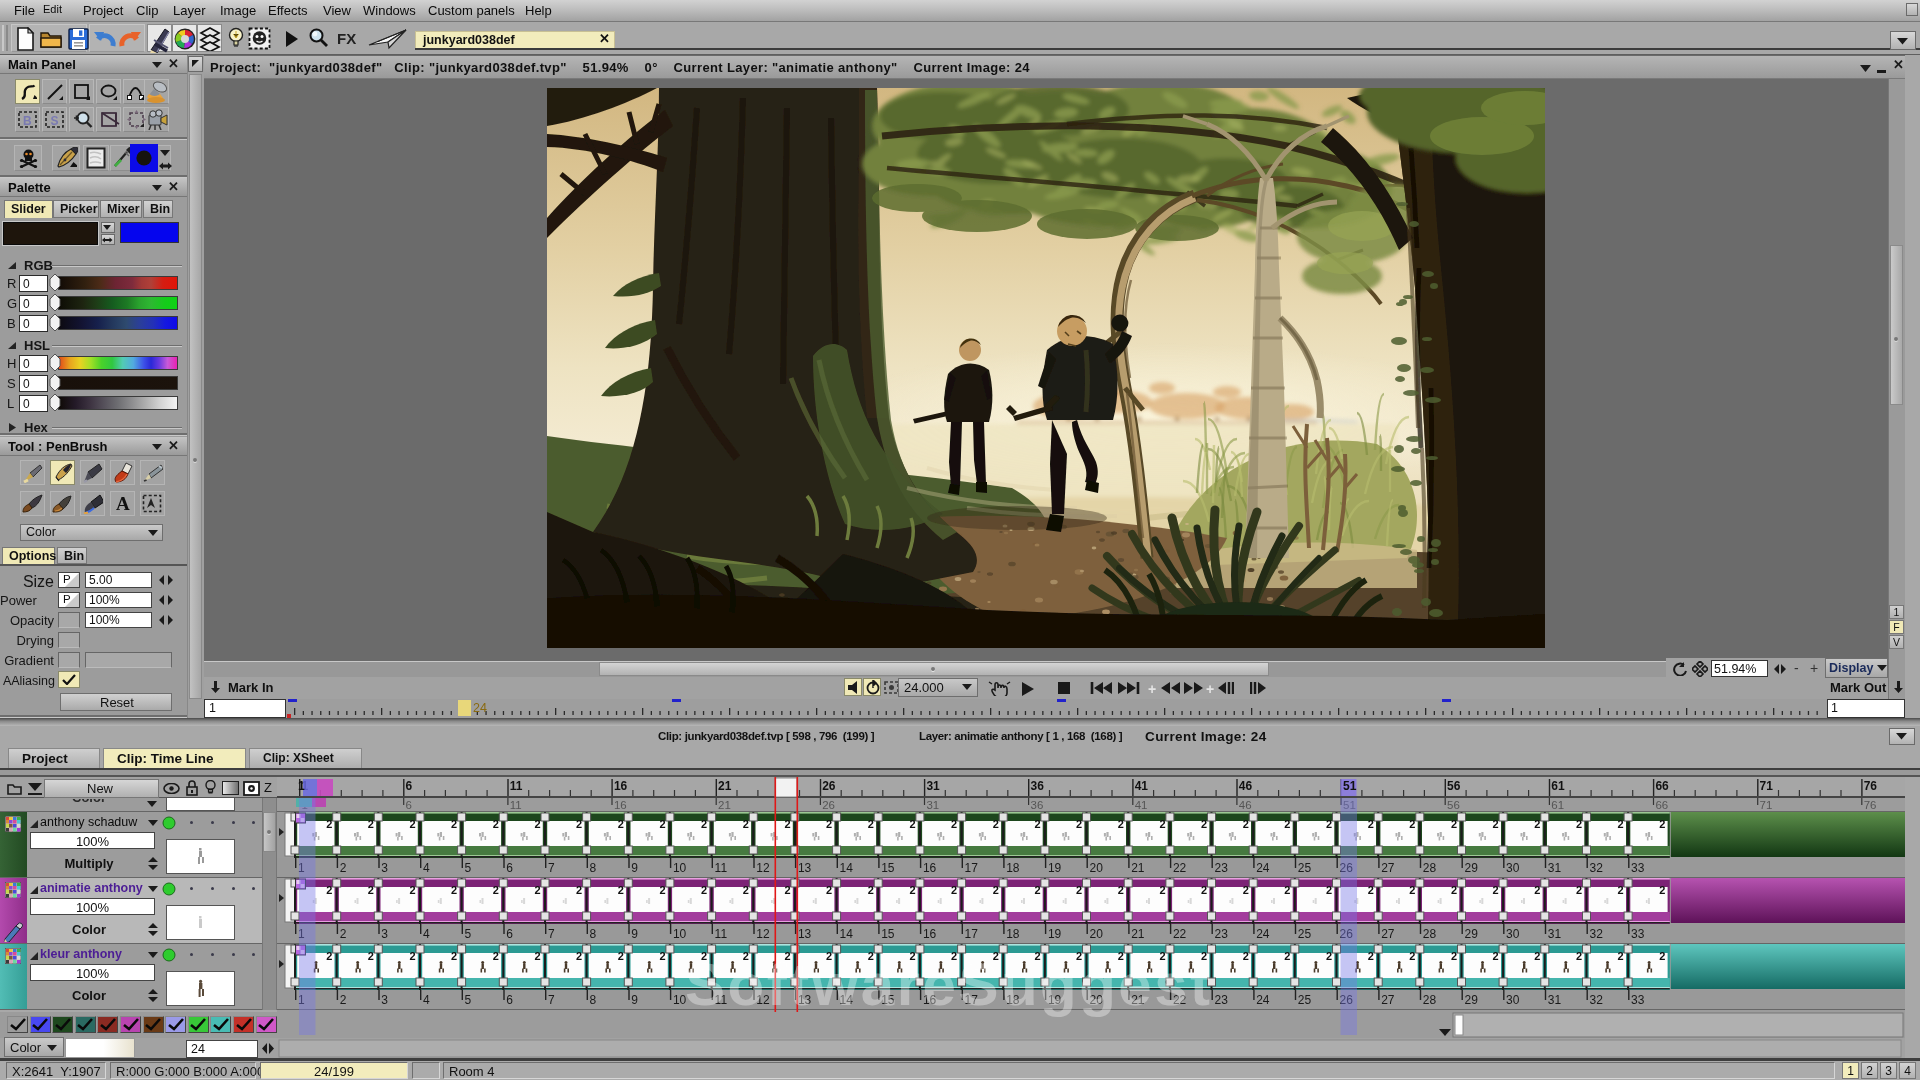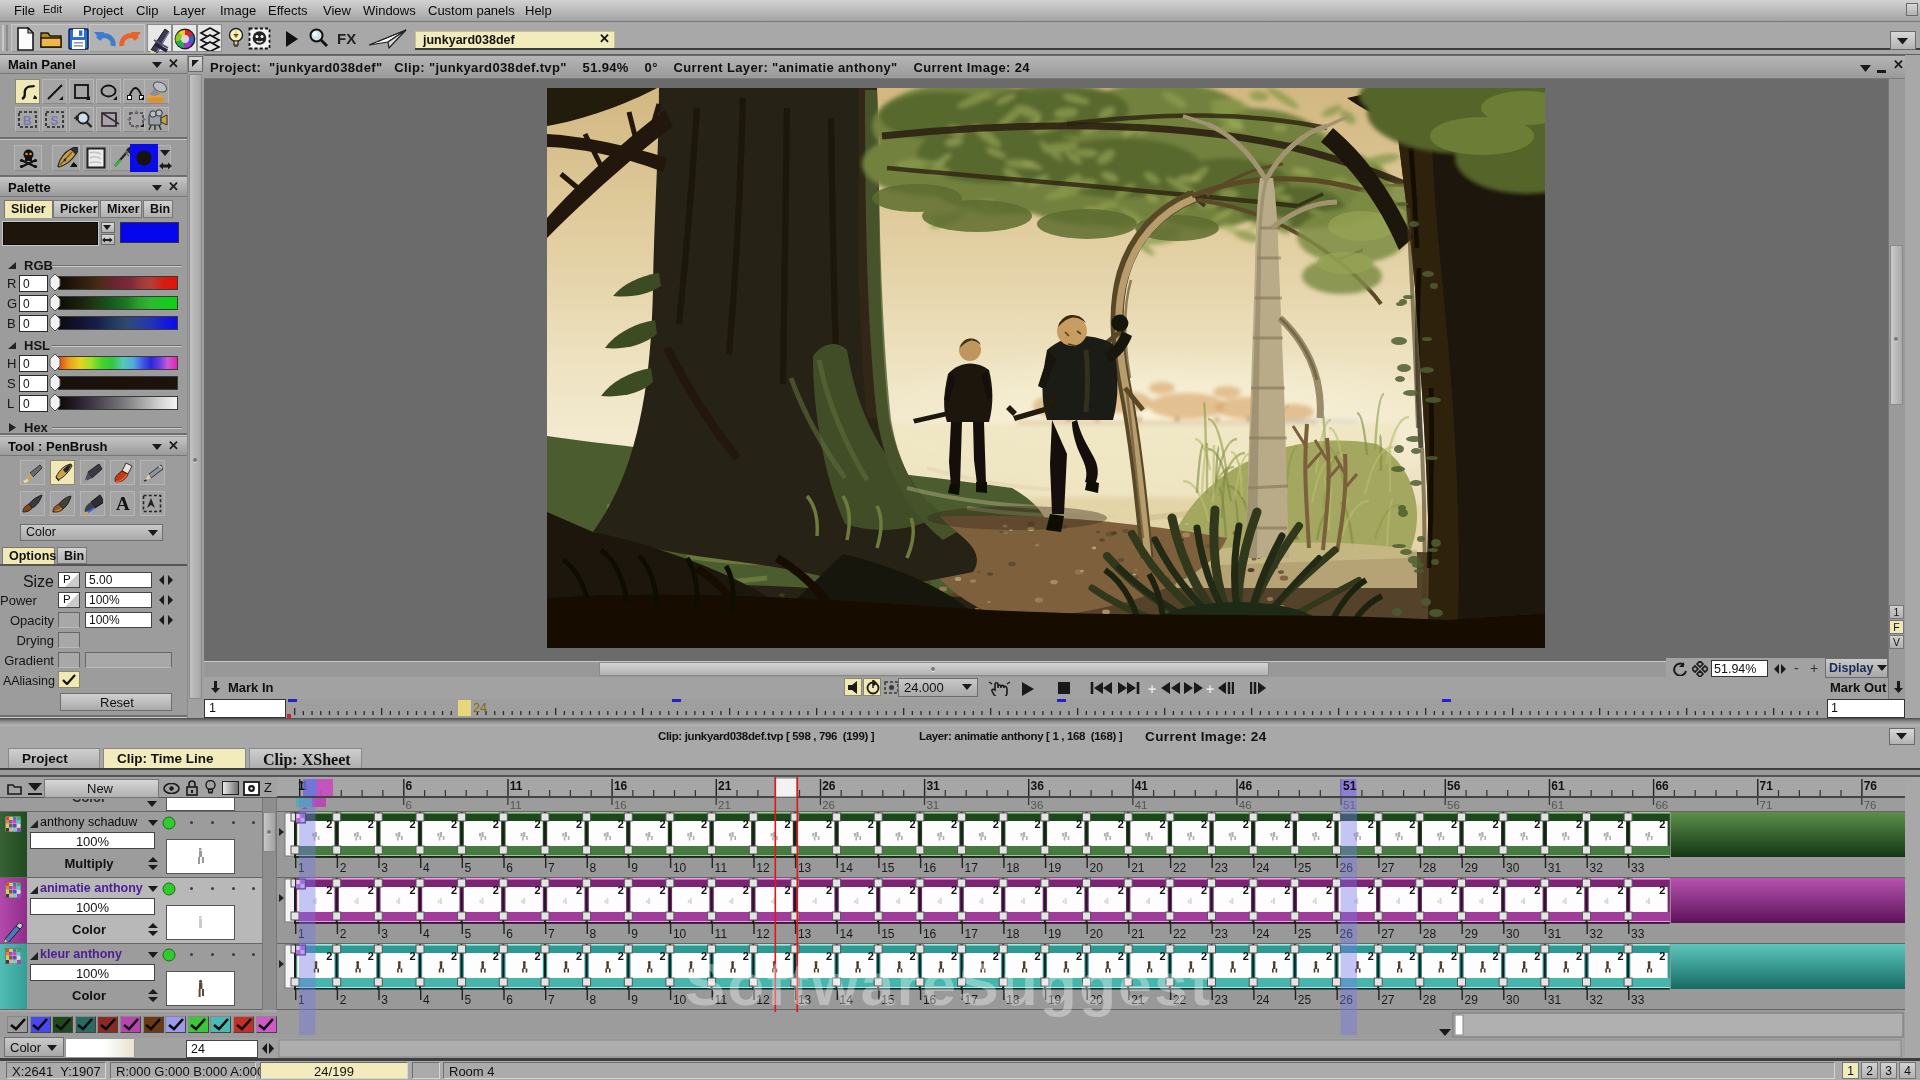--- a/index.html
+++ b/index.html
@@ -1243,21 +1243,21 @@
 <div class="abs" style="left:1889px;top:728px;width:26px;height:17px;background:linear-gradient(#d8d8d8,#b2b2b2);border:1px solid #6a6a6a"></div>
 <svg class="abs" style="left:1896px;top:733px" width="12" height="7" viewBox="0 0 12 7">
     <path d="M0 0 h11 l-5.5 6.5z" fill="#1a1a1a"></path>
   </svg>
 <div class="abs" style="left:0px;top:746px;width:1920px;height:22px;background:#a8a8a8"></div>
 <div class="abs" style="left:8px;top:748px;width:92px;height:20px;background:linear-gradient(#cfcfcf,#aeaeae);border:1px solid #888;border-bottom:0"></div>
 <span class="abs" style="left:22px;top:751px;font-size:13.5px;color:#101010;font-weight:700;white-space:pre;">Project</span>
 <div class="abs" style="left:103px;top:748px;width:143px;height:20px;background:#f2ecbc;border:1px solid #888;border-bottom:0"></div>
 <span class="abs" style="left:117px;top:751px;font-size:13.5px;color:#101010;font-weight:700;white-space:pre;">Clip: Time Line</span>
 <div class="abs" style="left:249px;top:748px;width:113px;height:20px;background:linear-gradient(#cfcfcf,#aeaeae);border:1px solid #888;border-bottom:0"></div>
-<span class="abs" style="left:263px;top:751px;font-size:16px;color:#101010;font-weight:700;white-space:pre;font-family:Liberation Serif, serif;">Clip: XSheet</span>
+<span class="abs" style="left:263px;top:751px;font-size:12px;color:#101010;font-weight:700;white-space:pre;">Clip: XSheet</span>
 <div class="abs" style="left:0px;top:768px;width:1920px;height:9px;background:#9a9a9a;border-top:2px solid #3e3e3e;border-bottom:2px solid #555"></div>
 <div class="abs" style="left:0px;top:777px;width:277px;height:21px;background:#a2a2a2;border-bottom:1px solid #555"></div>
 <svg class="abs" style="left:7px;top:782px" width="15" height="13" viewBox="0 0 15 13">
     <path d="M1 3 h5 l1.5 2 h6.5 v7 h-13z" fill="none" stroke="#1a1a1a" stroke-width="1.6"></path>
   </svg>
 <svg class="abs" style="left:27px;top:782px" width="16" height="13" viewBox="0 0 16 13">
     <path d="M1 1 h14 l-7 8z" fill="#1a1a1a"></path>
     <path d="M1 12 h14" stroke="#1a1a1a" stroke-width="2"></path>
   </svg>
 <div class="abs" style="left:44px;top:779px;width:115px;height:19px;background:linear-gradient(#d6d6d6,#b0b0b0);border:1px solid #777"></div>

